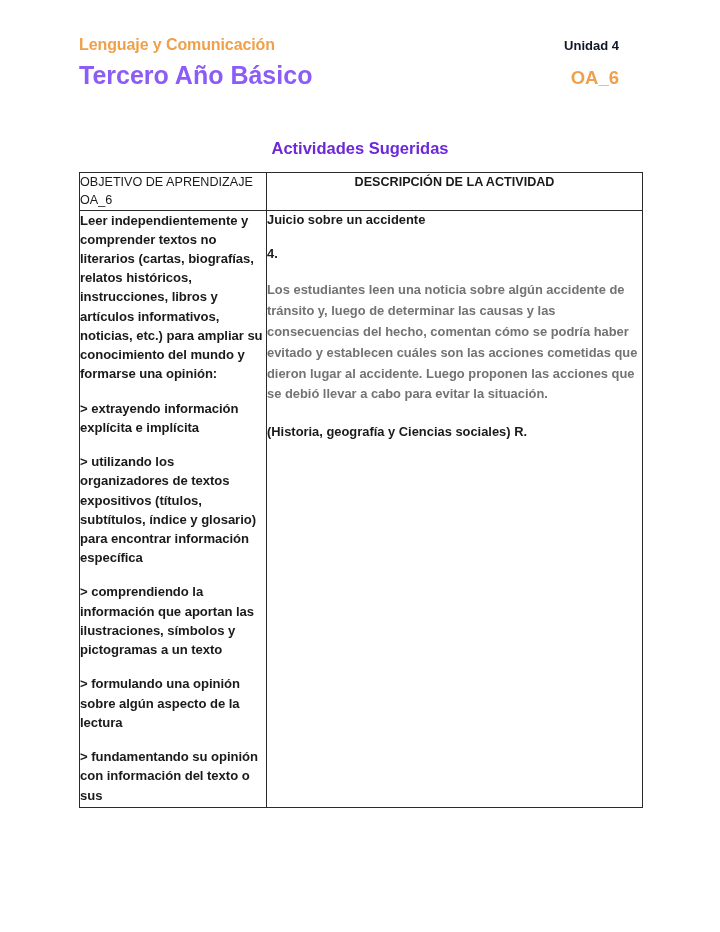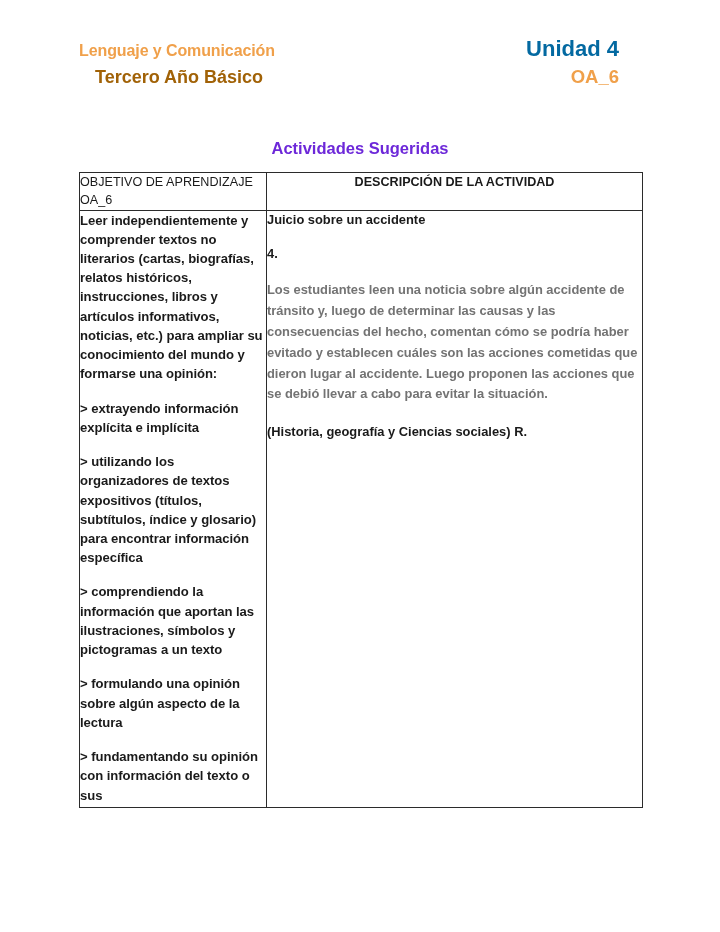--- a/index.html
+++ b/index.html
@@ -36,34 +36,33 @@
   }
   .subject-title {
     font-size: 16px;
     font-weight: bold;
     color: #f0a04a;
     letter-spacing: -0.1px;
     line-height: 1.18;
     white-space: nowrap;
   }
   .unit-label {
-    font-size: 22px;
-    font-weight: bold;
-    color: #0369a1;
+    font-size: 13px;
+    font-weight: bold;
+    color: #0f172a;
     white-space: nowrap;
     text-align: right;
     margin-left: 9px;
   }
   .grade-title {
-    font-size: 18px;
-    font-weight: bold;
-    color: #a16207;
+    font-size: 25px;
+    font-weight: bold;
+    color: #8b5cf6;
     line-height: 1.3;
     white-space: nowrap;
-    margin-left: 16px;
   }
   .oa-label {
     font-size: 18.5px;
     font-weight: bold;
     color: #f0a04a;
     white-space: nowrap;
     text-align: center;
   }
   .header-row.second {
     margin-top: 4px;

